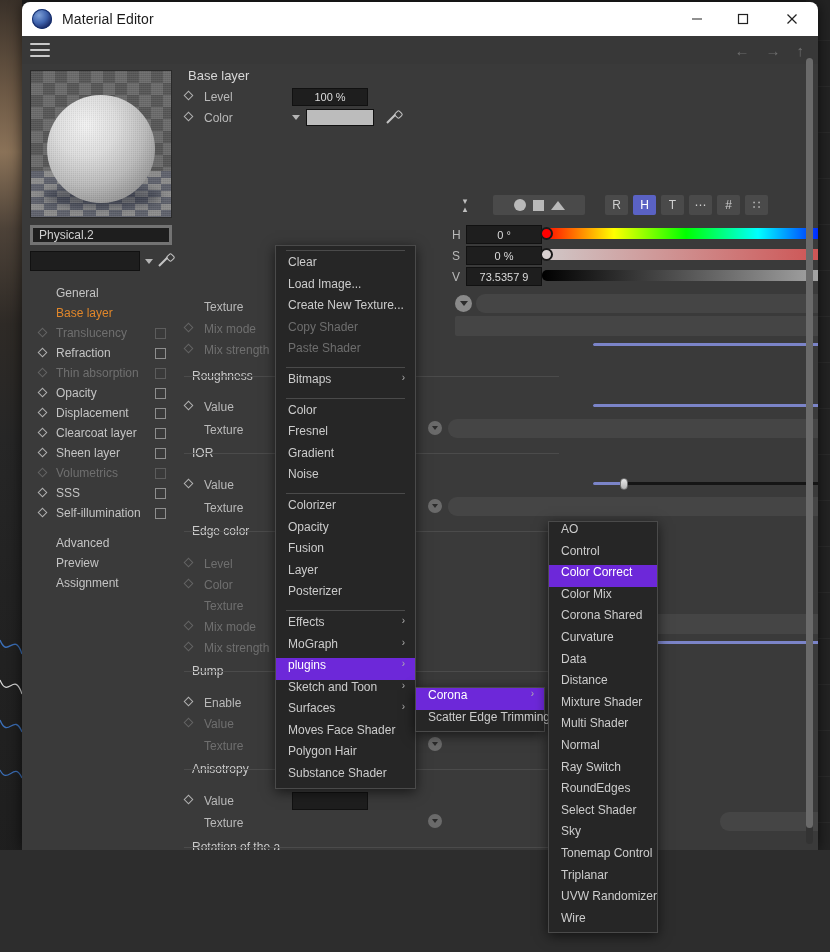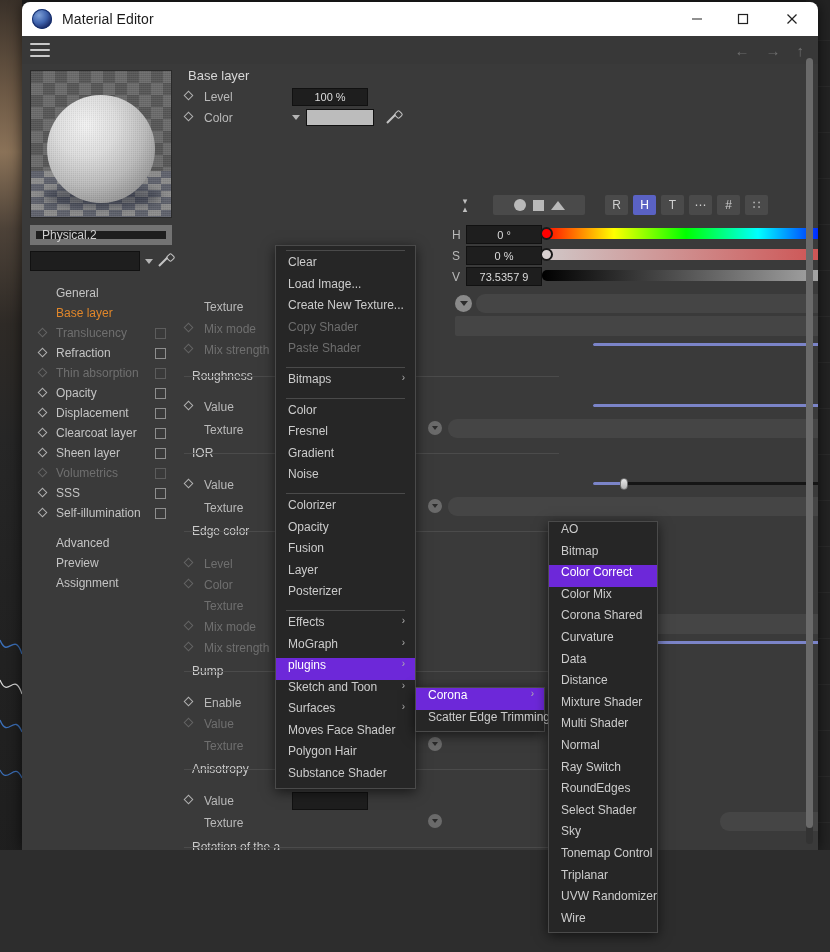--- a/index.html
+++ b/index.html
@@ -46,21 +46,21 @@
       repeating-conic-gradient(#6a6a6a 0 25%, #565656 0 50%) 0 0/24px 24px;}
   #preview .floor{position:absolute;left:0;bottom:0;width:100%;height:46px;
     background:repeating-conic-gradient(#8d8d8d 0 25%,#5e626c 0 50%) 0 0/26px 13px;opacity:.95;}
   #preview .sphere{position:absolute;left:16px;top:24px;width:108px;height:108px;border-radius:50%;
     background:radial-gradient(circle at 36% 28%,#f2f2f2 0%,#dcdcdc 30%,#b9b9b9 58%,#8e8e8e 82%,#6f7077 100%);}
   #preview .shadow{position:absolute;left:12px;bottom:10px;width:118px;height:20px;border-radius:50%;
     background:rgba(20,24,40,.45);filter:blur(4px);}
   #preview .noise{position:absolute;inset:0;opacity:.10;
     background-image:repeating-linear-gradient(0deg,rgba(255,255,255,.6) 0 1px,transparent 1px 2px),
                      repeating-linear-gradient(90deg,rgba(0,0,0,.6) 0 1px,transparent 1px 2px);}
-  .namefield{height:20px;background:#1e1e1e;border:6px solid #737373;margin-top:7px;
+  .namefield{height:20px;background:#1e1e1e;border:3px solid #737373;margin-top:7px;
     display:flex;align-items:center;padding:0 6px;color:#d0d0d0;font-size:12px;}
   .pickrow{display:flex;align-items:center;margin-top:6px;gap:5px;}
   .pickrow .box{flex:1;height:20px;background:#1e1e1e;border:1px solid #111;}
   .caret-dn{width:0;height:0;border-left:4px solid transparent;border-right:4px solid transparent;
     border-top:5px solid #b4b4b4;}
   .eyedrop{width:14px;height:14px;position:relative;}
   .eyedrop:before{content:"";position:absolute;left:1px;top:11px;width:12px;height:2px;background:#c4c4c4;
     transform:rotate(-45deg);transform-origin:left center;}
   .eyedrop:after{content:"";position:absolute;left:9px;top:0px;width:5px;height:5px;border:1.5px solid #c4c4c4;
     border-radius:2px;transform:rotate(45deg);}
@@ -645,21 +645,21 @@
       </div>
     </div>
 </div>
 
 <div class="menu" id="menu3" style="left:548px;top:521px;width:110px;">
   <div id="menu3-items">
       <div class="mi">
         <span>AO</span>
       </div>
       <div class="mi">
-        <span>Bitmap</span>
+        <span>Control</span>
       </div>
       <div class="mi hi">
         <span>Color Correct</span>
       </div>
       <div class="mi">
         <span>Color Mix</span>
       </div>
       <div class="mi">
         <span>Corona Shared</span>
       </div>

